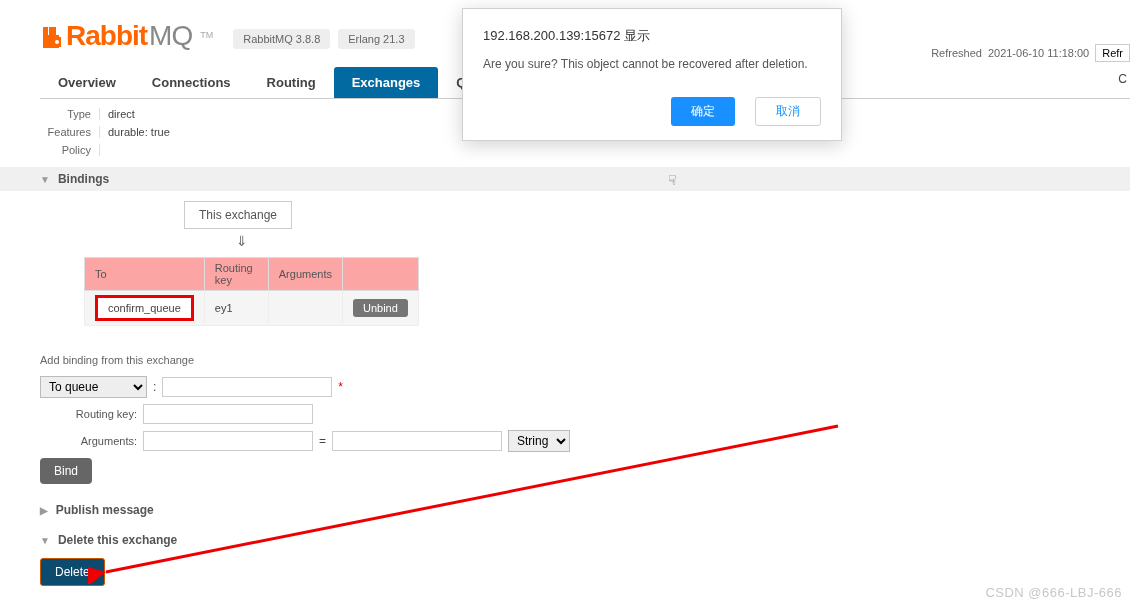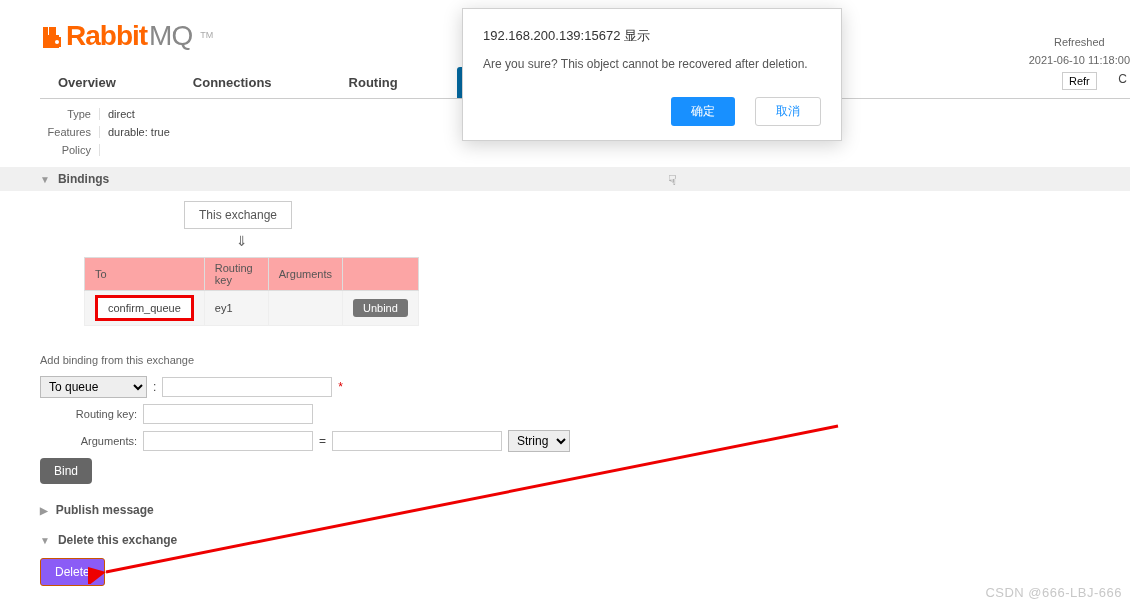--- a/index.html
+++ b/index.html
@@ -7,25 +7,25 @@
     
     .header { display: flex; align-items: flex-end; padding: 20px 0 0 40px; }
     .logo { display: flex; align-items: center; gap: 2px; }
     .logo-icon { width: 24px; height: 24px; display: inline-block; }
     .logo-text1 { font-size: 28px; font-weight: bold; color: #f60; letter-spacing: -1px; }
     .logo-text2 { font-size: 28px; font-weight: 300; color: #888; letter-spacing: -1px; }
     .logo-tm { font-size: 9px; color: #aaa; margin-left: 6px; margin-bottom: 3px; }
     .version-pills { margin-left: 20px; display: flex; gap: 8px; margin-bottom: 3px; }
     .pill { background: #eee; padding: 4px 10px; border-radius: 3px; font-size: 11px; color: #666; }
     
-    .topright { position: absolute; right: 0; top: 36px; font-size: 11px; color: #666; display: flex; gap: 6px; align-items: center; flex-direction: column; }
+    .topright { position: absolute; right: 0; top: 44px; font-size: 11px; color: #666; display: flex; gap: 6px; align-items: center; }
     .topright-btn { background: #fff; border: 1px solid #ccc; padding: 2px 6px; font-size: 11px; }
     .topright-c { position: absolute; right: 3px; top: 72px; font-size: 12px; color: #444; }
     
-    .tabs { display: flex; border-bottom: 1px solid #ccc; margin-top: 15px; margin-left: 40px; margin-right: 0; gap: 41px; }
+    .tabs { display: flex; border-bottom: 1px solid #ccc; margin-top: 15px; margin-left: 40px; margin-right: 0; }
     .tab { padding: 8px 18px; cursor: pointer; font-size: 13px; color: #444; background: #fff; font-weight: bold; }
     .tab.active { background: #0369a1; color: #fff; border-radius: 3px 3px 0 0; }
     
     .props { margin-left: 40px; margin-top: 6px; }
     .prop-row { display: flex; padding: 3px 0; }
     .prop-label { width: 60px; text-align: right; padding-right: 8px; color: #666; font-size: 11px; border-right: 1px solid #e0e0e0; }
     .prop-val { padding-left: 8px; font-size: 11px; color: #444; }
     
     .section-header { background: #f0f0f0; padding: 5px 10px 5px 40px; margin-top: 8px; font-weight: bold; font-size: 12px; color: #555; display: flex; align-items: center; gap: 8px; }
     .toggle-arrow { color: #999; font-size: 10px; }
@@ -45,21 +45,21 @@
     .form-row { display: flex; align-items: center; gap: 6px; margin-bottom: 6px; }
     .form-label { width: 97px; text-align: right; font-size: 11px; color: #555; }
     .sel { border: 1px solid #bbb; font-size: 12px; padding: 2px 4px; background: #eee; }
     .txt { border: 1px solid #ccc; font-size: 12px; padding: 3px; width: 170px; height: 20px; background: #fff; }
     .txt.wide { width: 170px; }
     .asterisk { color: #d00; }
     .bind-btn { background: #666; color: #fff; border: none; padding: 6px 14px; border-radius: 4px; font-size: 12px; cursor: pointer; margin-left: 0; }
     
     .collapsed-section { padding: 5px 10px 5px 40px; margin-top: 14px; font-weight: bold; font-size: 12px; color: #555; display: flex; align-items: center; gap: 8px; }
     
-    .delete-btn { background: #8b5cf6; color: #fff; border: 1px solid #c50; padding: 6px 14px; border-radius: 3px; font-size: 12px; cursor: pointer; margin: 6px 0 0 40px; }
+    .delete-btn { background: #0c4a6e; color: #fff; border: 1px solid #c50; padding: 6px 14px; border-radius: 3px; font-size: 12px; cursor: pointer; margin: 6px 0 0 40px; }
     
     .dialog { position: absolute; left: 462px; top: 8px; width: 380px; background: #fff; border: 1px solid #d0d0d0; box-shadow: 0 4px 18px rgba(0,0,0,0.18); padding: 18px 20px 14px 20px; }
     .dialog-title { font-size: 13px; color: #333; margin-bottom: 10px; }
     .dialog-body { font-size: 12px; color: #555; margin-bottom: 24px; line-height: 1.5; }
     .dialog-actions { display: flex; justify-content: flex-end; gap: 20px; }
     .btn-ok { background: #1890ff; color: #fff; border: none; padding: 5px 20px; border-radius: 3px; font-size: 12px; cursor: pointer; }
     .btn-cancel { background: #fff; color: #1890ff; border: 1px solid #d0d0d0; padding: 5px 20px; border-radius: 3px; font-size: 12px; cursor: pointer; }
     
     .cursor { position: absolute; left: 668px; top: 172px; font-size: 14px; color: #666; }
     .watermark { position: absolute; right: 8px; bottom: 6px; font-size: 13px; color: #c8c8c8; letter-spacing: 0.5px; }
@@ -82,20 +82,24 @@
           <path fill="#f60" d="M3 3h5v8h3V3h5v8h3v13H3z M9 11V3 M14 3v8"></path>
           <rect x="3" y="3" width="4" height="8" fill="#f60"></rect>
           <rect x="9" y="3" width="4" height="8" fill="#f60"></rect>
           <rect x="3" y="13" width="18" height="10" fill="#f60"></rect>
           <circle cx="17" cy="18" r="2" fill="#fff"></circle>
         </svg>
     </span>
     <span class="logo-text1">Rabbit</span>
     <span class="logo-text2">MQ</span>
     <span class="logo-tm">TM</span>
+  </div>
+  <div class="version-pills">
+    <span class="pill">RabbitMQ 3.8.8</span>
+    <span class="pill">Erlang 21.3</span>
   </div>
 </div>
 
 <div class="topright">
   <span>Refreshed</span>
   <span>2021-06-10 11:18:00</span>
   <button class="topright-btn">Refr</button>
 </div>
 <div class="topright-c">C</div>
 

